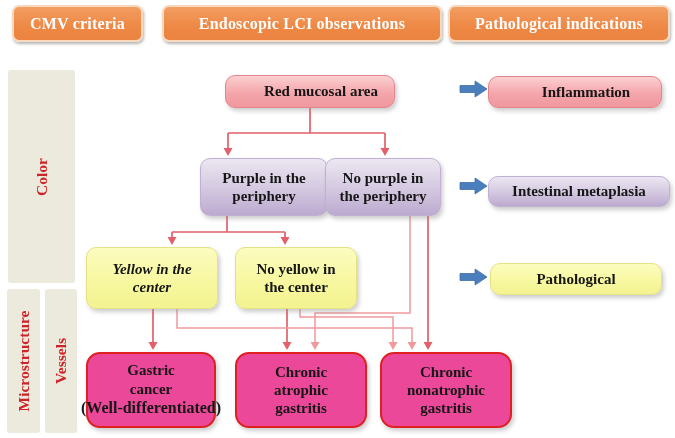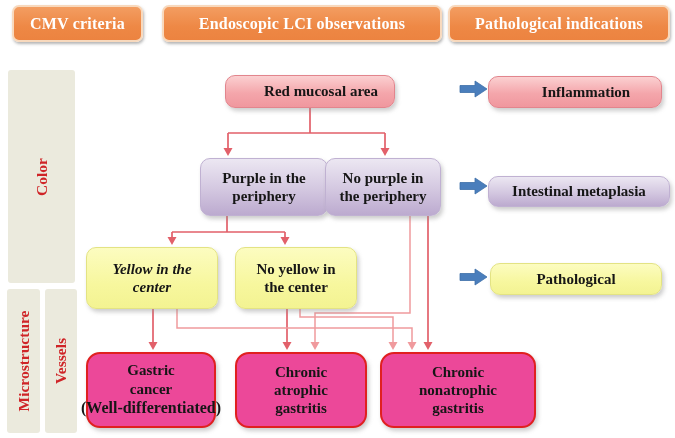--- a/index.html
+++ b/index.html
@@ -48,21 +48,21 @@
   .n-nopurple .t{max-width:98px;}
   .n-yellow{left:86px;top:247px;width:132px;height:62px;font-style:italic;}
   .n-yellow .t{max-width:102px;}
   .n-noyellow{left:235px;top:247px;width:122px;height:62px;align-items:flex-end;}
   .n-noyellow .t{max-width:92px;}
   .n-cancer{left:86px;top:352px;width:130px;height:76px;}
   .n-cancer .t{max-width:74px;}
   .n-cancer .note{font-size:16px;white-space:nowrap;line-height:1.3;}
   .n-atrophic{left:235px;top:352px;width:132px;height:76px;}
   .n-atrophic .t{max-width:84px;}
-  .n-nonatrophic{left:380px;top:352px;width:156px;height:76px;}
+  .n-nonatrophic{left:380px;top:352px;width:132px;height:76px;}
   .n-nonatrophic .t{max-width:98px;}
 
   
   .n-inflammation{left:488px;top:76px;width:174px;height:32px;}
   .n-intestinal{left:488px;top:176px;width:182px;height:31px;}
   .n-canceration{left:490px;top:263px;width:172px;height:32px;}
 
   
   svg.wires{position:absolute;left:0;top:0;width:675px;height:438px;
             pointer-events:none;}

